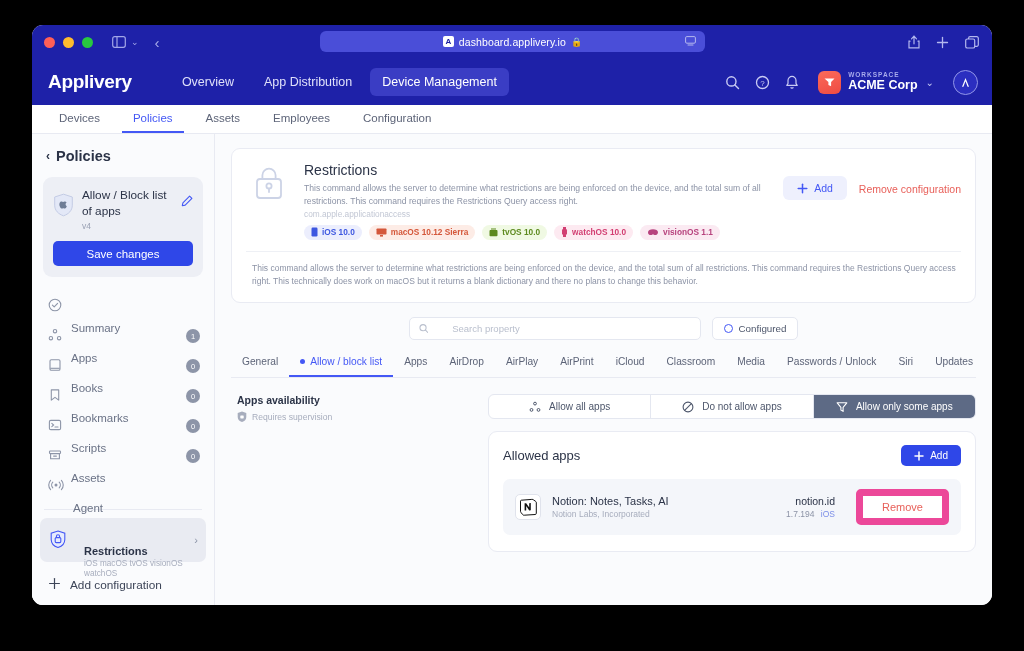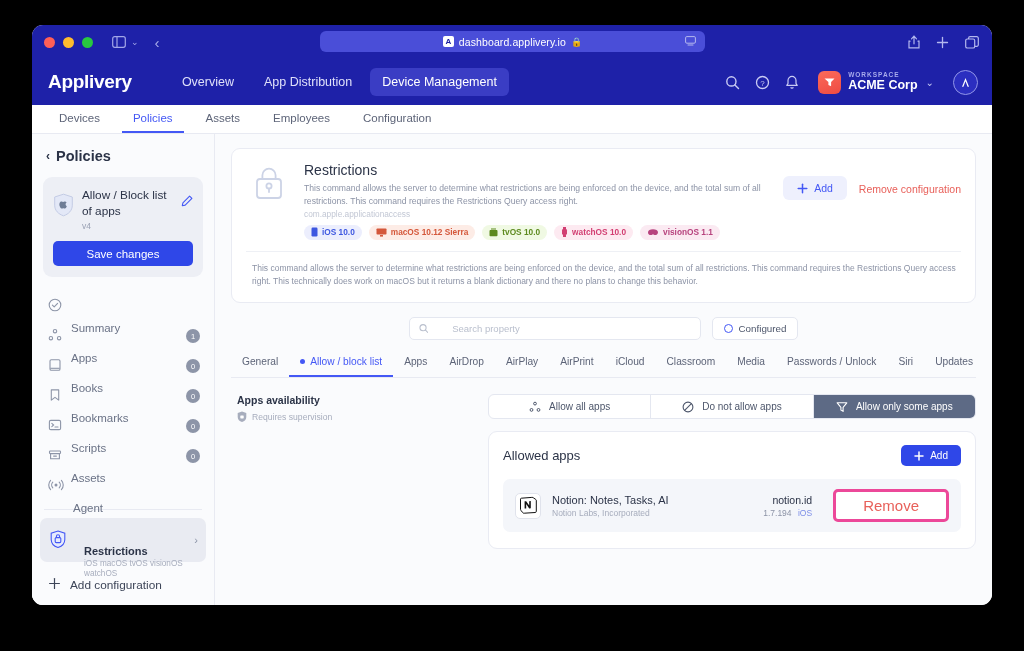--- a/index.html
+++ b/index.html
@@ -246,22 +246,22 @@
     flex:0 0 auto;
   }
   .app-info { flex:1; min-width:0; }
   .app-name { font-size: 11px; color:#2b3347; }
   .app-pub { font-size: 8.5px; color:#a7adbd; margin-top:2px; }
   .app-meta { text-align:right; margin-right: 10px; }
   .app-id { font-size: 10.5px; color:#2b3347; }
   .app-sub { font-size: 8.5px; color:#8c93a6; margin-top:2px; }
   .app-sub .os { color:#7d8fe8; margin-left: 4px; }
   .rm-btn {
-    border:3px solid #ec4899; background:#fff; color:#e8605a;
-    border-radius:5px; padding: 5px 27px; font-size:15px; font-family:inherit;
+    border:7px solid #ec4899; background:#fff; color:#e8605a;
+    border-radius:5px; padding: 5px 19px; font-size:11px; font-family:inherit;
   }
 </style>
 </head>
 <body>
 
 <div class="window">
 
   <div class="chrome">
     <div class="traffic">
       <div class="dot r"></div>

